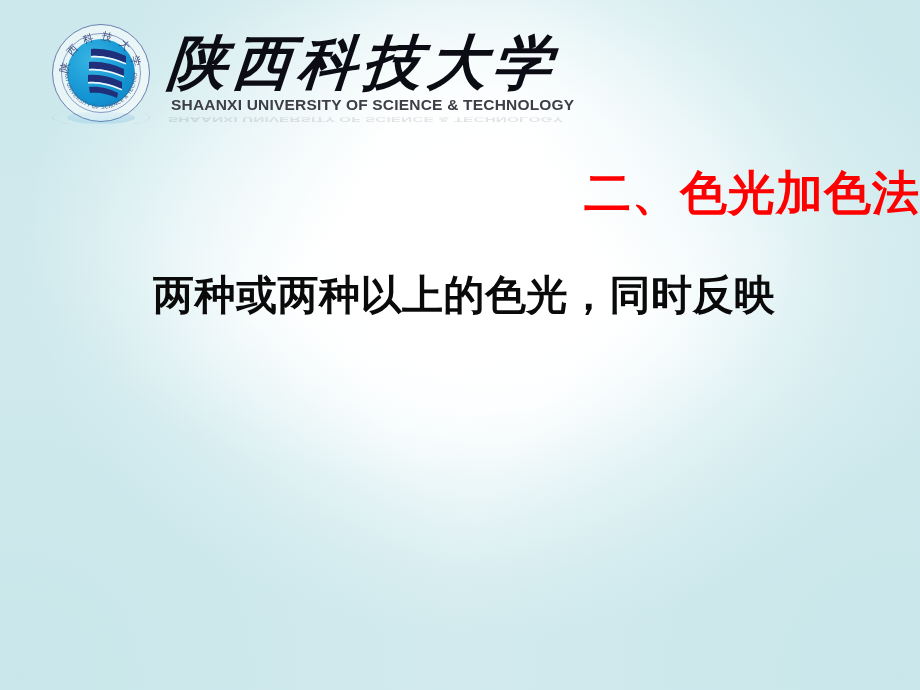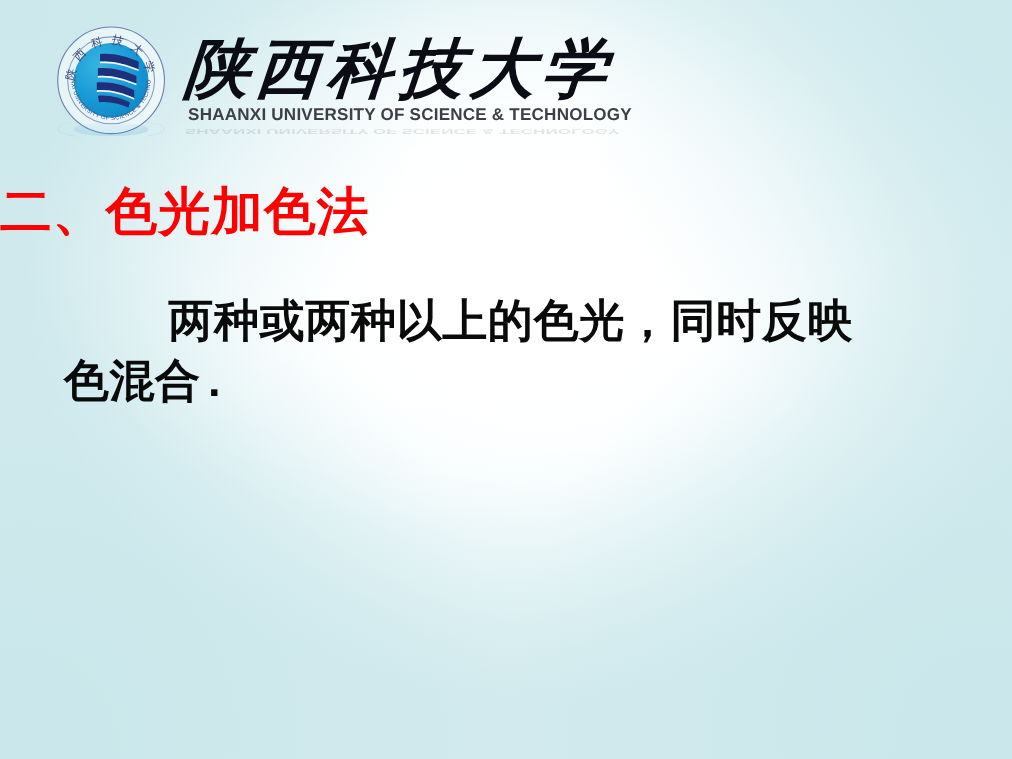--- a/index.html
+++ b/index.html
@@ -192,38 +192,38 @@
     color: #3e3e46;
     white-space: nowrap;
   }
 
   
   #slide-title {
     position: absolute;
     left: 0;
     top: 167px;
     width: 920px;
-    text-align: left;
+    text-align: right;
     font-family: "DejaVu Serif", "Liberation Serif", serif;
     font-size: 47px;
     line-height: 1.12;
     font-weight: 700;
     color: #ff0000;
     letter-spacing: 1px;
   }
 
   
   #body-block {
     position: absolute;
     left: 58px;
     top: 268px;
     width: 800px;
   }
   .body-line {
-    font-family: Liberation Mono, monospace;
+    font-family: Liberation Serif, serif;
     font-size: 41px;
     line-height: 55px;
     font-weight: 600;
     color: #0a0a0a;
     white-space: nowrap;
     letter-spacing: 0.5px;
   }
   .body-line.indent { text-indent: 95px; }
 </style>
 </head>
@@ -286,16 +286,15 @@
       </div>
       <div class="refl-en">SHAANXI UNIVERSITY OF SCIENCE &amp; TECHNOLOGY</div>
     </div>
 
   </div>
 
   <div id="slide-title">二、色光加色法</div>
 
   <div id="body-block">
     <div class="body-line indent">两种或两种以上的色光，同时反映</div>
-    <div class="body-line">色混合.</div>
   </div>
 
 </div>
 
 </body></html>

